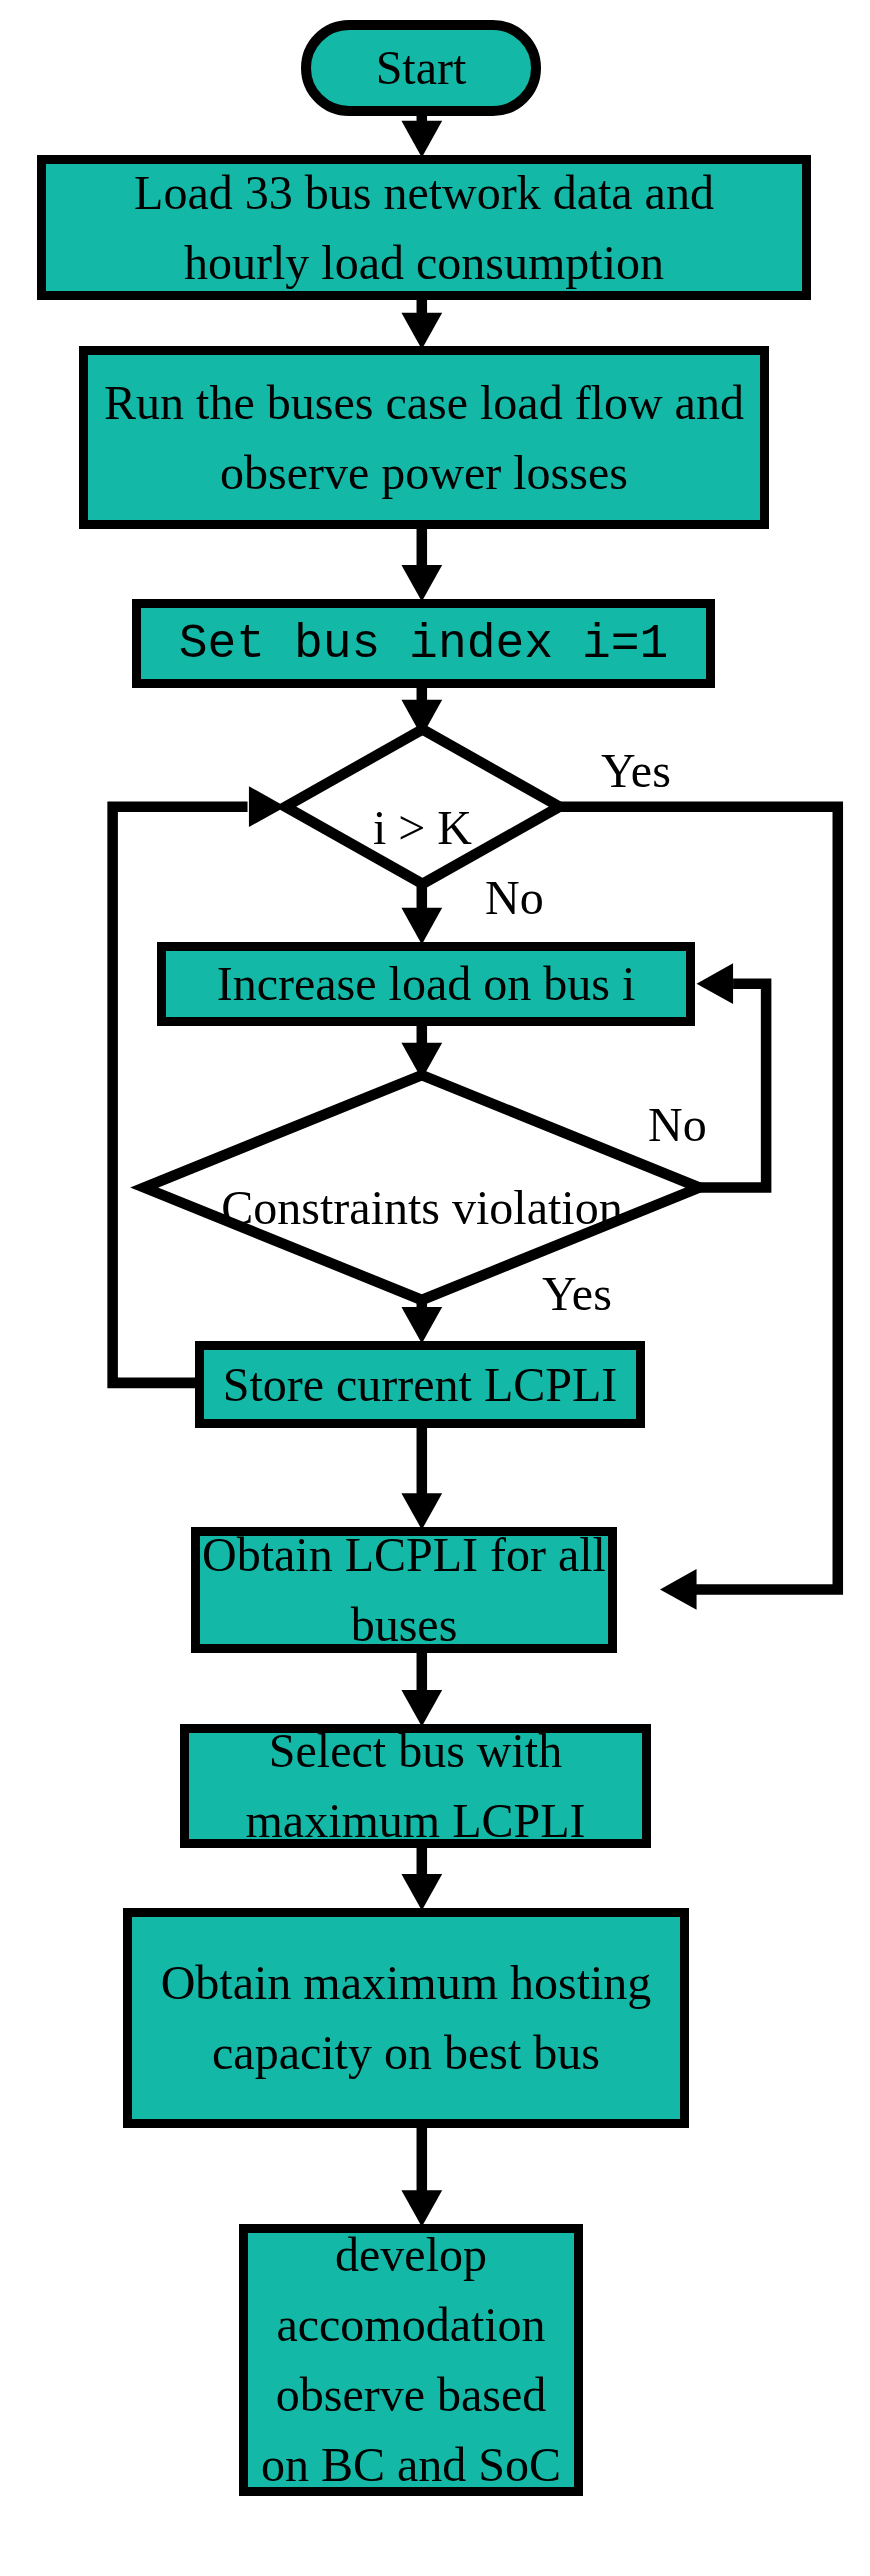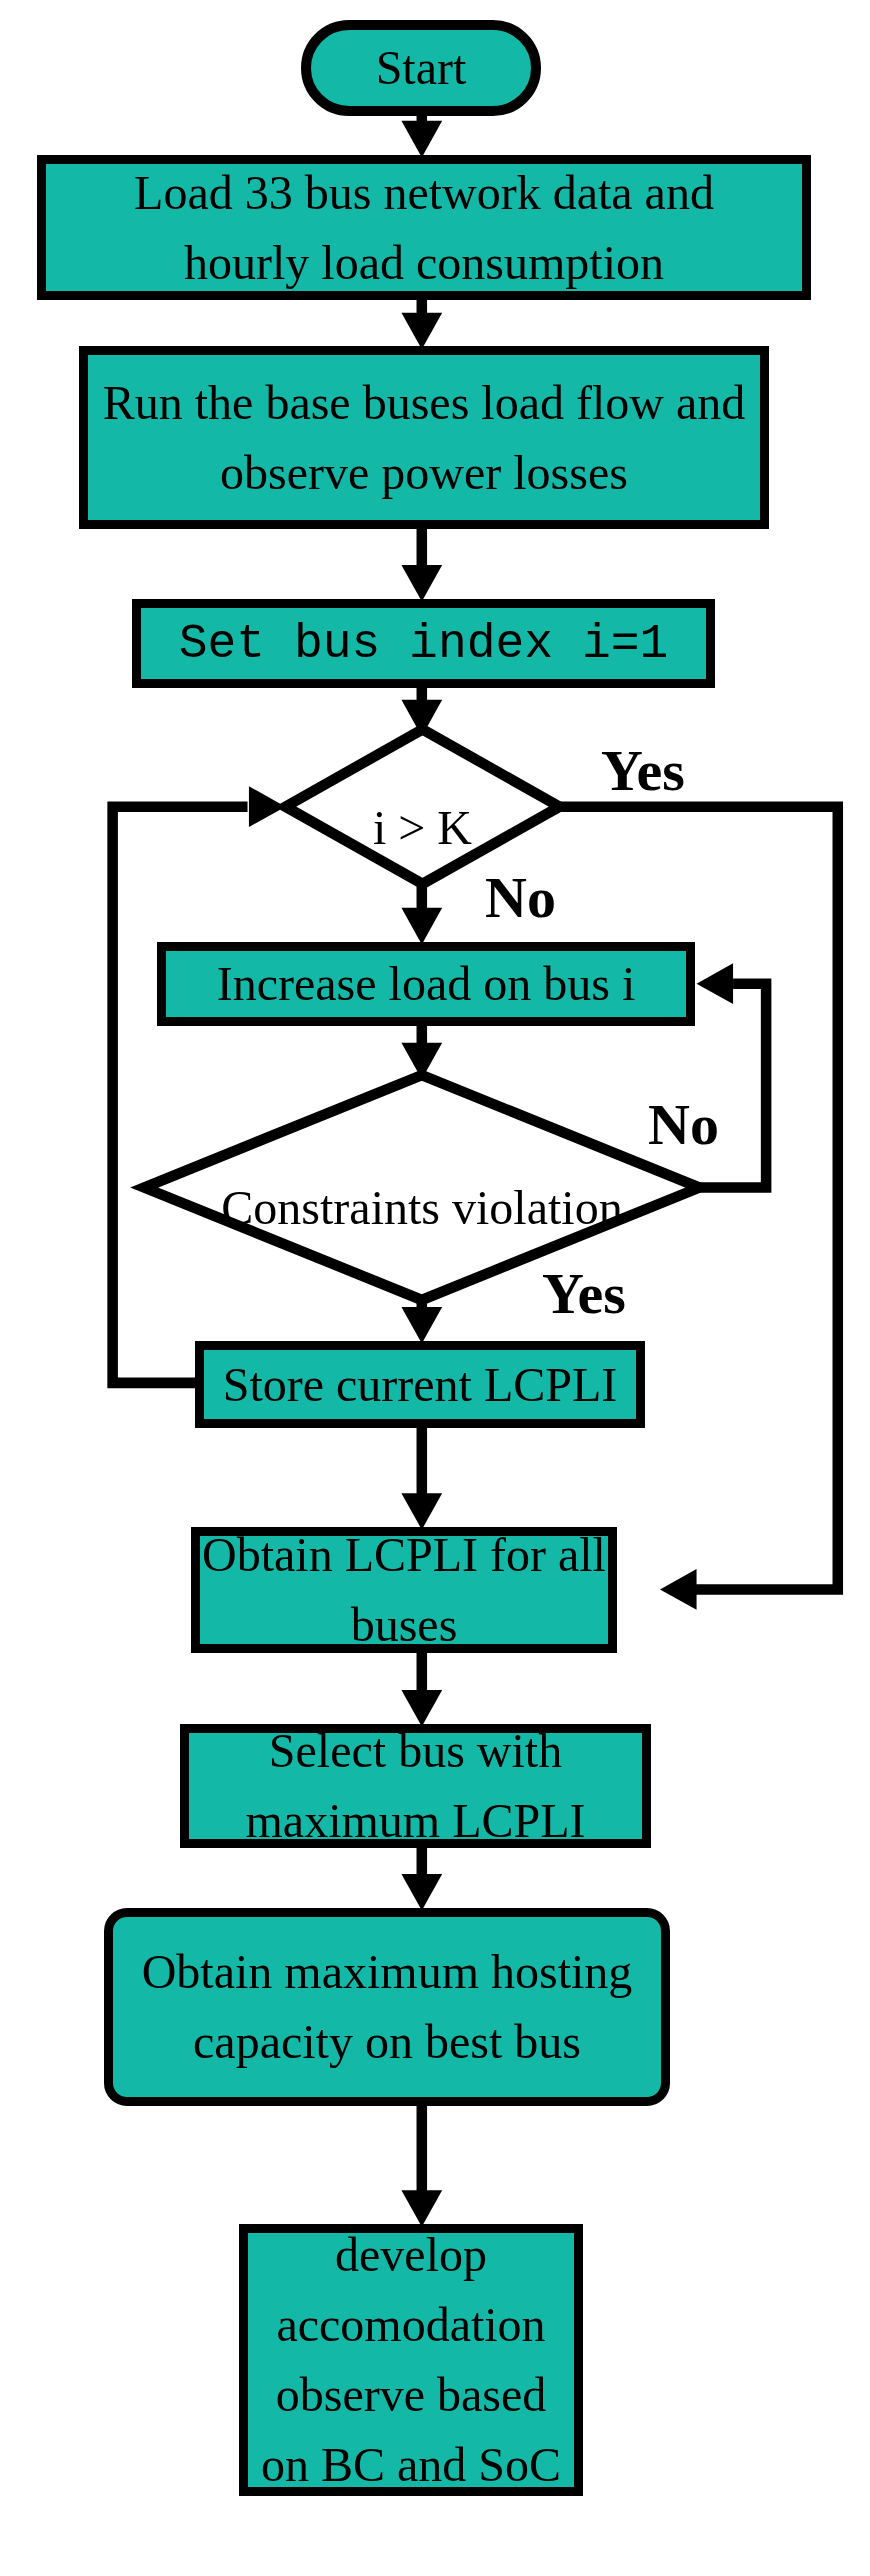--- a/index.html
+++ b/index.html
@@ -21,21 +21,21 @@
   }
   .rect{border:9px solid #000000;}
   .terminator{border:10.5px solid #000000;border-radius:51px;}
   .diamond-label{
     position:absolute;background:transparent;
     display:flex;align-items:center;justify-content:center;text-align:left;margin-top:21px;
   }
   .lines{font-size:48px;line-height:70px;}
   .lines span{display:block;white-space:nowrap;}
   .edge-label{
-    position:absolute;font-size:58px;line-height:49px;white-space:nowrap;font-weight:bold;
+    position:absolute;font-size:48px;line-height:49px;white-space:nowrap;
   }
 </style>
 </head>
 <body>
 
 <div class="canvas">
 
   <svg class="connectors" viewBox="0 0 1239 3666">
 
     <g stroke="#000000" stroke-width="15" fill="none">
@@ -85,21 +85,21 @@
 
   <div class="node rect" style="left:37px;top:155px;width:774px;height:145px;">
     <div class="lines">
       <span>Load 33 bus network data and</span>
       <span>hourly load consumption</span>
     </div>
   </div>
 
   <div class="node rect" style="left:79px;top:346px;width:690px;height:183px;">
     <div class="lines">
-      <span>Run the base buses load flow and</span>
+      <span>Run the buses case load flow and</span>
       <span>observe power losses</span>
     </div>
   </div>
 
   <div class="node rect" style="left:132px;top:599px;width:583px;height:89px;font-family:Liberation Mono, monospace;">
     <div class="lines">
         <span>Set bus index i=1</span>
       </div>
   </div>
 
@@ -134,21 +134,21 @@
     </div>
   </div>
 
   <div class="node rect" style="left:180px;top:1724px;width:471px;height:124px;">
     <div class="lines">
       <span>Select bus with</span>
       <span>maximum LCPLI</span>
     </div>
   </div>
 
-  <div class="node rect" style="left:104px;top:1908px;width:566px;height:198px;border-radius:23px;">
+  <div class="node rect" style="left:123px;top:1908px;width:566px;height:220px;">
     <div class="lines">
       <span>Obtain maximum hosting</span>
       <span>capacity on best bus</span>
     </div>
   </div>
 
   <div class="node rect" style="left:239px;top:2224px;width:344px;height:272px;">
     <div class="lines">
       <span>develop</span>
       <span>accomodation</span>

